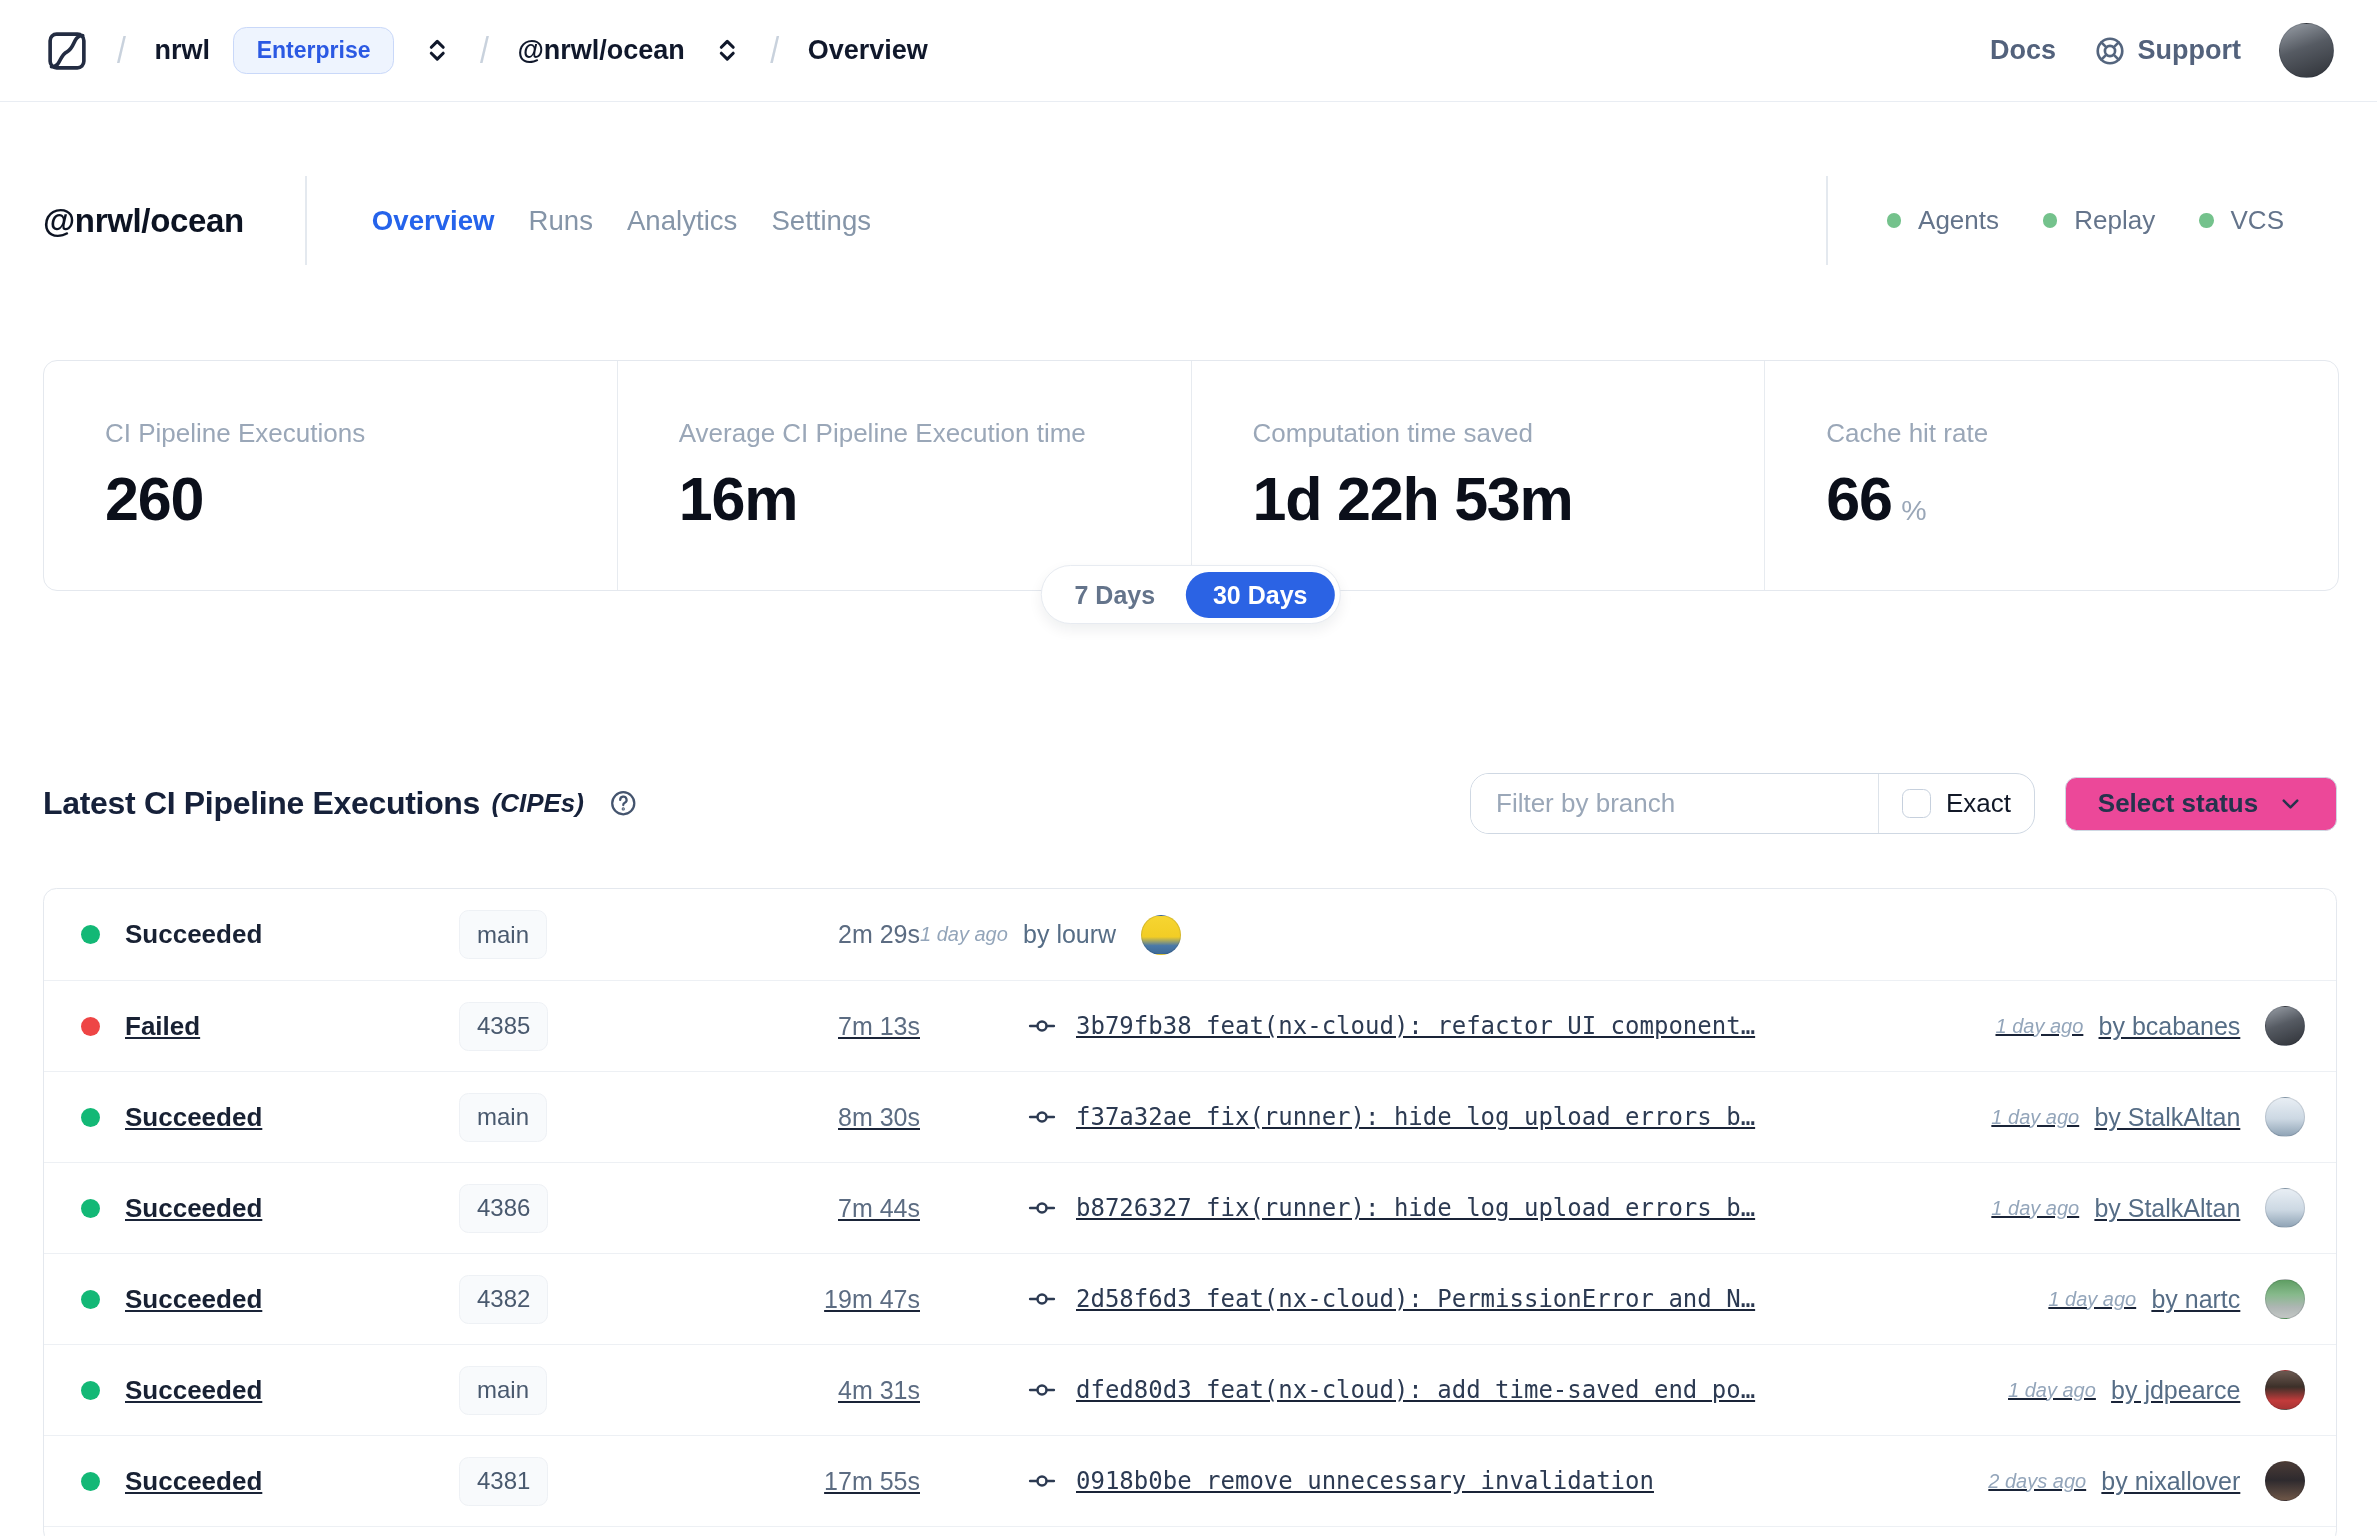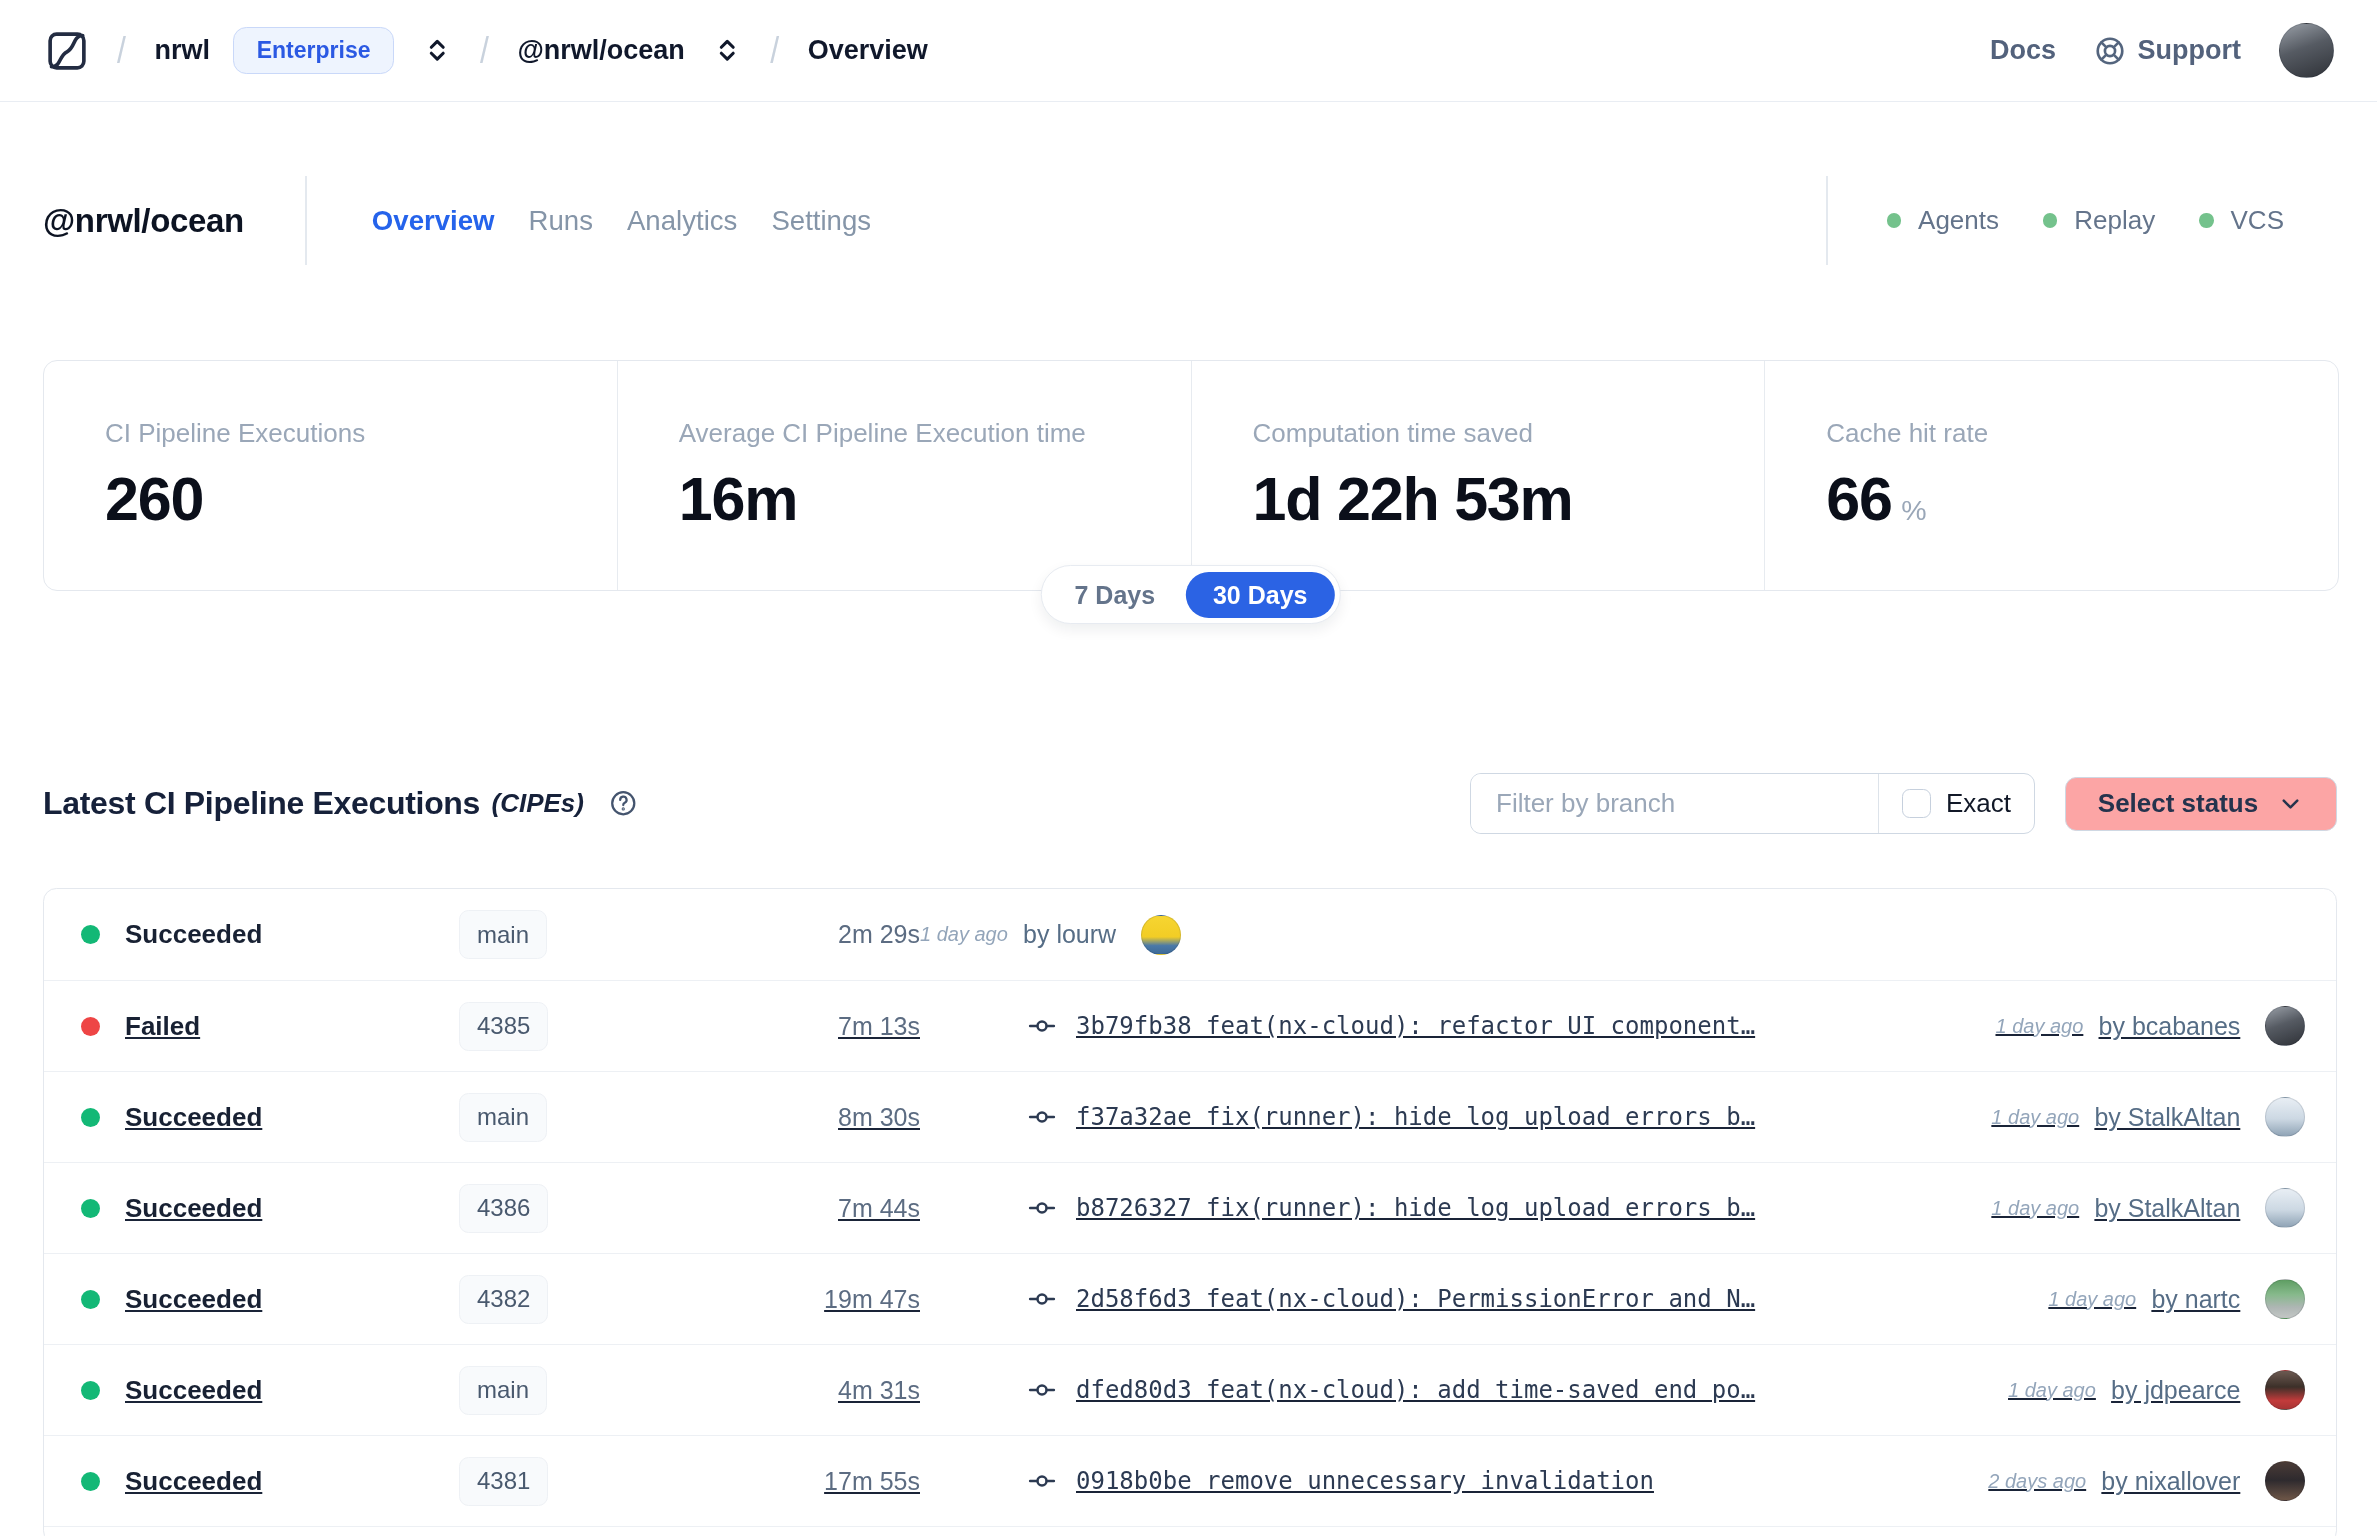--- a/index.html
+++ b/index.html
@@ -74,29 +74,29 @@
   .range-opt.active { background:#2b63e4; color:#fff; }
 
   
   .cipes-header { position:absolute; left:43px; right:41px; top:772px; height:63px; display:flex; align-items:center; }
   .cipes-title { font-size:32px; font-weight:700; color:#16213a; letter-spacing:-0.01em; }
   .cipes-suffix { font-size:26px; font-style:italic; font-weight:600; color:#16213a; margin-left:11.4px; }
   .help { margin-left:25px; cursor:pointer; display:flex; }
   .controls { margin-left:auto; display:flex; align-items:center; gap:30px; }
   .filter-group {
     display:flex; align-items:stretch; height:61px; width:565px;
-    border:1.9px solid #cfd8e3; border-radius:11px; background:#fff; overflow:hidden;
+    border:1.9px solid #cfd8e3; border-radius:19px; background:#fff; overflow:hidden;
   }
   .filter-input { flex:1; border:0; outline:none; font-size:26px; padding:0 25px; color:#1f2937; font-family:"Liberation Sans",sans-serif; }
   .filter-input::placeholder { color:#9aa7b8; }
   .exact-part { display:flex; align-items:center; gap:15px; padding:0 23px; border-left:1.9px solid #dde3ea; }
   .checkbox { width:28.5px; height:28.5px; border:1.9px solid #c6d0dd; border-radius:7.6px; background:#fff; cursor:pointer; }
   .exact-label { font-size:26px; color:#111827; font-weight:500; }
   .select-status {
-    height:54px; width:272px; border:1.9px solid #cfd8e3; border-radius:11.4px; background:#fca5a5;
+    height:54px; width:272px; border:1.9px solid #cfd8e3; border-radius:11.4px; background:#ec4899;
     display:flex; align-items:center; justify-content:center; gap:19px;
     font-size:26px; font-weight:600; color:#25334d; cursor:pointer;
   }
 
   
   .table {
     position:absolute; left:43px; right:41px; top:888px; height:656px;
     border:1.9px solid #e4e8ee; border-radius:13.3px; background:#fff; overflow:hidden;
   }
   .row {

